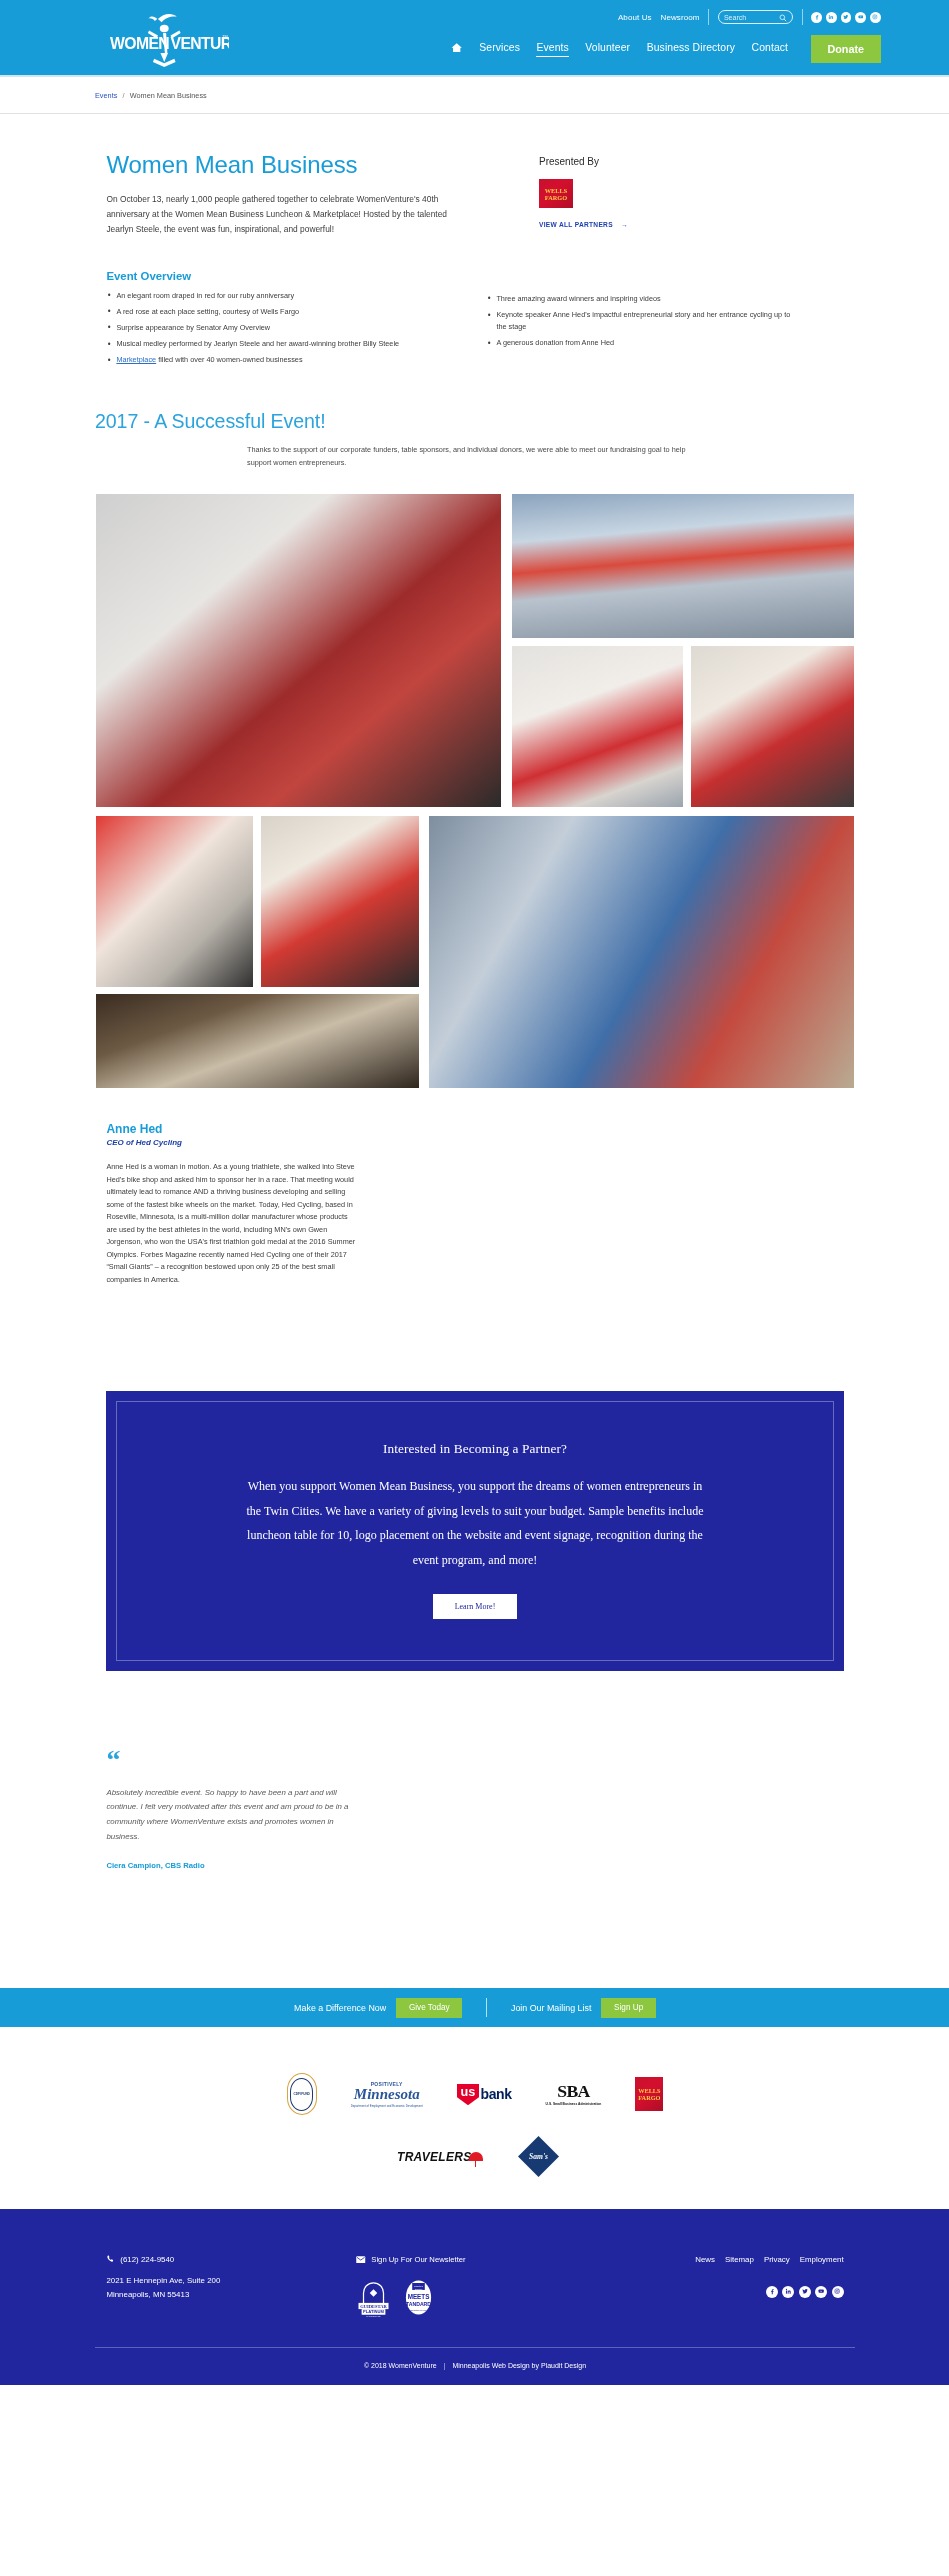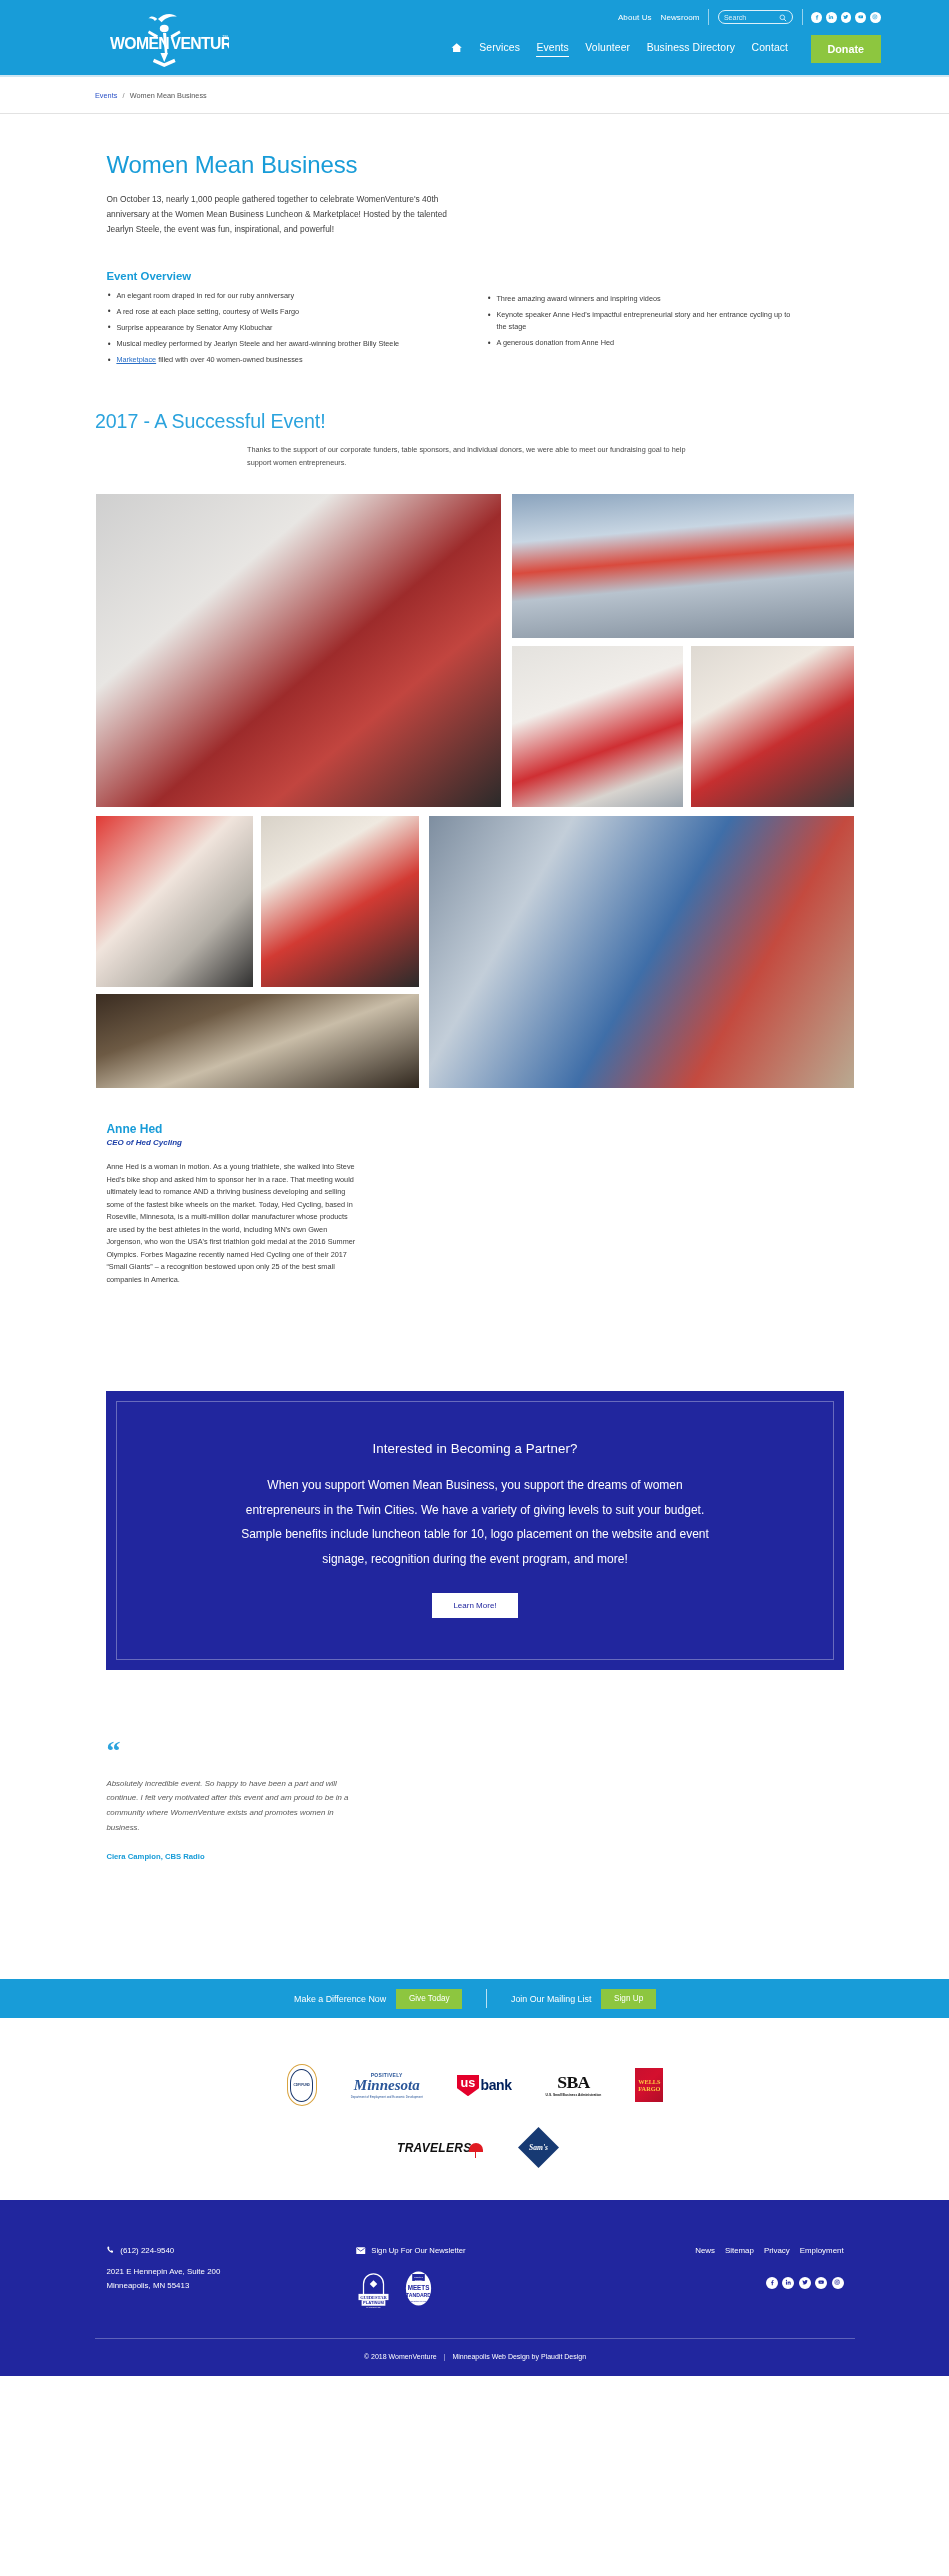--- a/index.html
+++ b/index.html
@@ -116,21 +116,21 @@
   
   .speaker { display:flex; padding-top:26.6px; padding-left:11.4px; }
   .sp-left { width:355px; }
   .sp-name { color:#189cd8; font-size:12px; font-weight:bold; }
   .sp-role { color:#1c3fa8; font-size:8px; font-style:italic; font-weight:bold; margin-top:1.9px; }
   .sp-bio { margin-top:14px; font-size:7.3px; line-height:1.72; color:#3c3c3c; width:253px; }
   .sp-right { padding-left:57px; padding-top:6.3px; }
   .sp-photo { width:301px; height:225px; overflow:hidden; }
 
   
-  .cta-outer { width:760px; margin:37px auto 0 auto; padding:0 11.4px; }
+  .cta-outer { width:760px; margin:37px auto 8px auto; padding:0 11.4px;font-family:Liberation Serif, serif; }
   .cta-box { background:#21269e; padding:10px; }
   .cta-inner { border:0.6px solid rgba(255,255,255,.32); padding:39px 25px 41px 25px; text-align:center; }
   .cta-inner h3 { color:#fff; font-size:13.3px; font-weight:normal; letter-spacing:0.1px; }
   .cta-inner p {
     color:#fff; font-size:12px; line-height:2.05; margin-top:17.7px;
     width:469px; margin-left:auto; margin-right:auto;
   }
   .cta-btn {
     display:inline-block; margin-top:21.5px; background:#fff; color:#21269e;
     font-size:8px; text-decoration:none; padding:8.2px 21.5px;
@@ -334,29 +334,40 @@
       <span>Women Mean Business</span>
     </div>
   </div>
 
   <div class="wrap">
     <div class="intro">
       <div class="intro-left">
         <h1 class="page-title">Women Mean Business</h1>
         <p class="lede">On October 13, nearly 1,000 people gathered together to celebrate WomenVenture's 40th anniversary at the Women Mean Business Luncheon &amp; Marketplace! Hosted by the talented Jearlyn Steele, the event was fun, inspirational, and powerful!</p>
       </div>
+      <div class="intro-right">
+        <div class="presented-label">Presented By</div>
+        <div class="wf-logo">
+          <span>WELLS</span>
+          <span>FARGO</span>
+        </div>
+        <a class="partners-link" href="#">
+          <span>VIEW ALL PARTNERS</span>
+          <span style="margin-left:6.3px;">→</span>
+        </a>
+      </div>
     </div>
 
     <div class="overview">
       <div class="ov-col">
         <div class="ov-head">Event Overview</div>
         <ul class="ov-list">
           <li>An elegant room draped in red for our ruby anniversary</li>
           <li>A red rose at each place setting, courtesy of Wells Fargo</li>
-          <li>Surprise appearance by Senator Amy Klobuchar</li>
+          <li>Surprise appearance by Senator Amy Overview</li>
           <li>Musical medley performed by Jearlyn Steele and her award-winning brother Billy Steele</li>
           <li><a href="#">Marketplace</a><span> filled with over 40 women-owned businesses</span></li>
         </ul>
       </div>
       <div class="ov-col right">
         <ul class="ov-list">
           <li>Three amazing award winners and inspiring videos</li>
           <li>Keynote speaker Anne Hed's impactful entrepreneurial story and her entrance cycling up to the stage</li>
           <li>A generous donation from Anne Hed</li>
         </ul>

